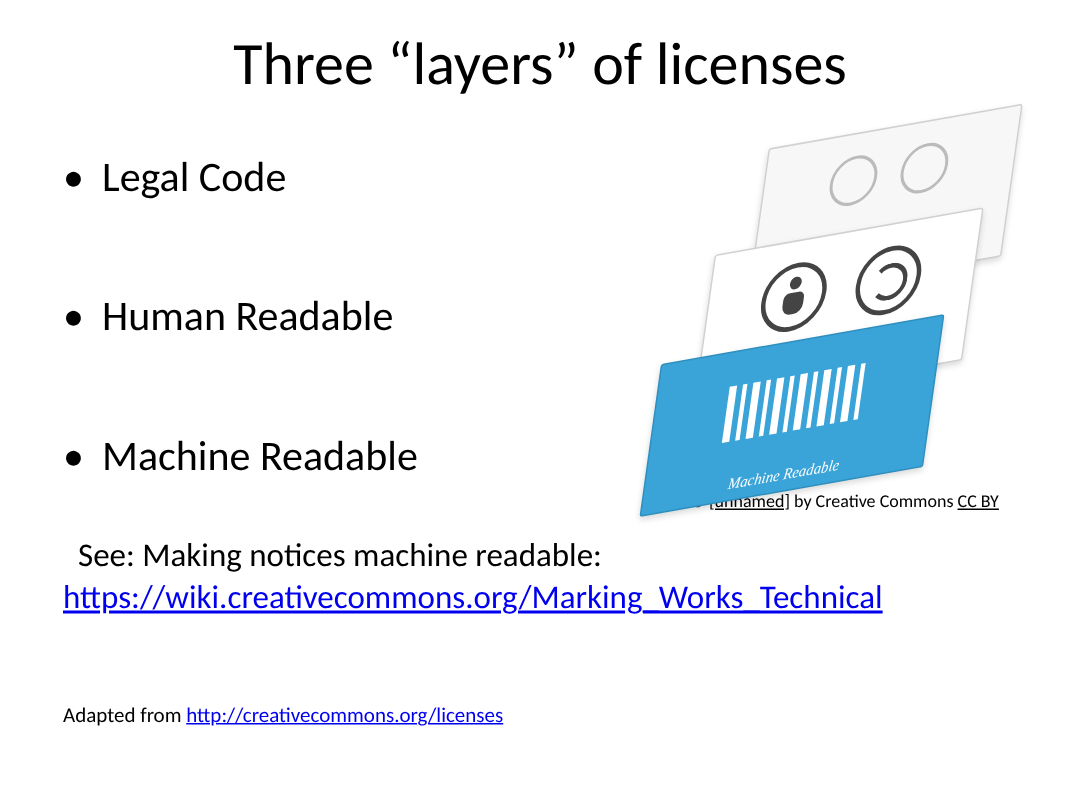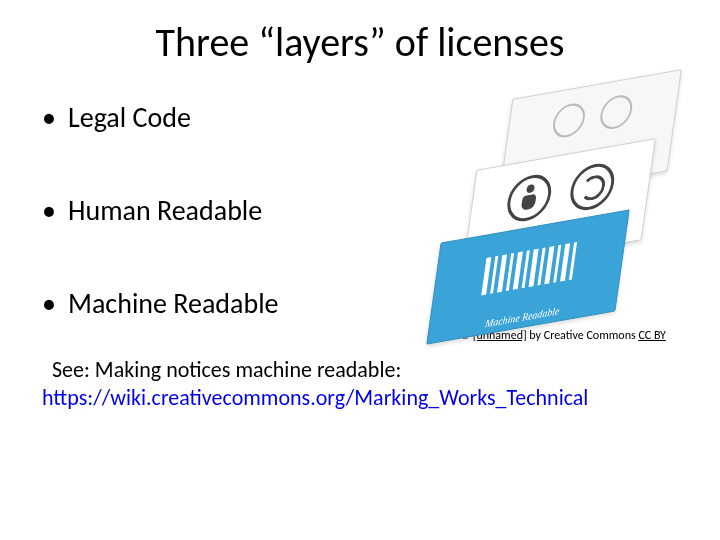--- a/index.html
+++ b/index.html
@@ -50,20 +50,21 @@
     top: 356px;
     left: 52px;
     font-size: 22px;
   }
   .see-link {
     position: absolute;
     top: 384px;
     left: 42px;
     font-size: 22px;
     color: #0000ee;
+    text-decoration: underline;
   }
   .adapted {
     position: absolute;
     top: 468px;
     left: 42px;
     font-size: 14px;
   }
   .adapted .link {
     color: #0000ee;
     text-decoration: underline;
@@ -262,14 +263,17 @@
   </div>
 
   <div class="attribution">
     <span>©</span>
     <span class="u">[unnamed]</span><span> by Creative Commons </span><span class="u">CC BY</span>
   </div>
 
   <div class="see-line">See: Making notices machine readable:</div>
   <div class="see-link">https://wiki.creativecommons.org/Marking_Works_Technical</div>
 
+  <div class="adapted">
+    <span>Adapted from </span><span class="link">http://creativecommons.org/licenses</span>
+  </div>
 
 </div>
 
 </body></html>

